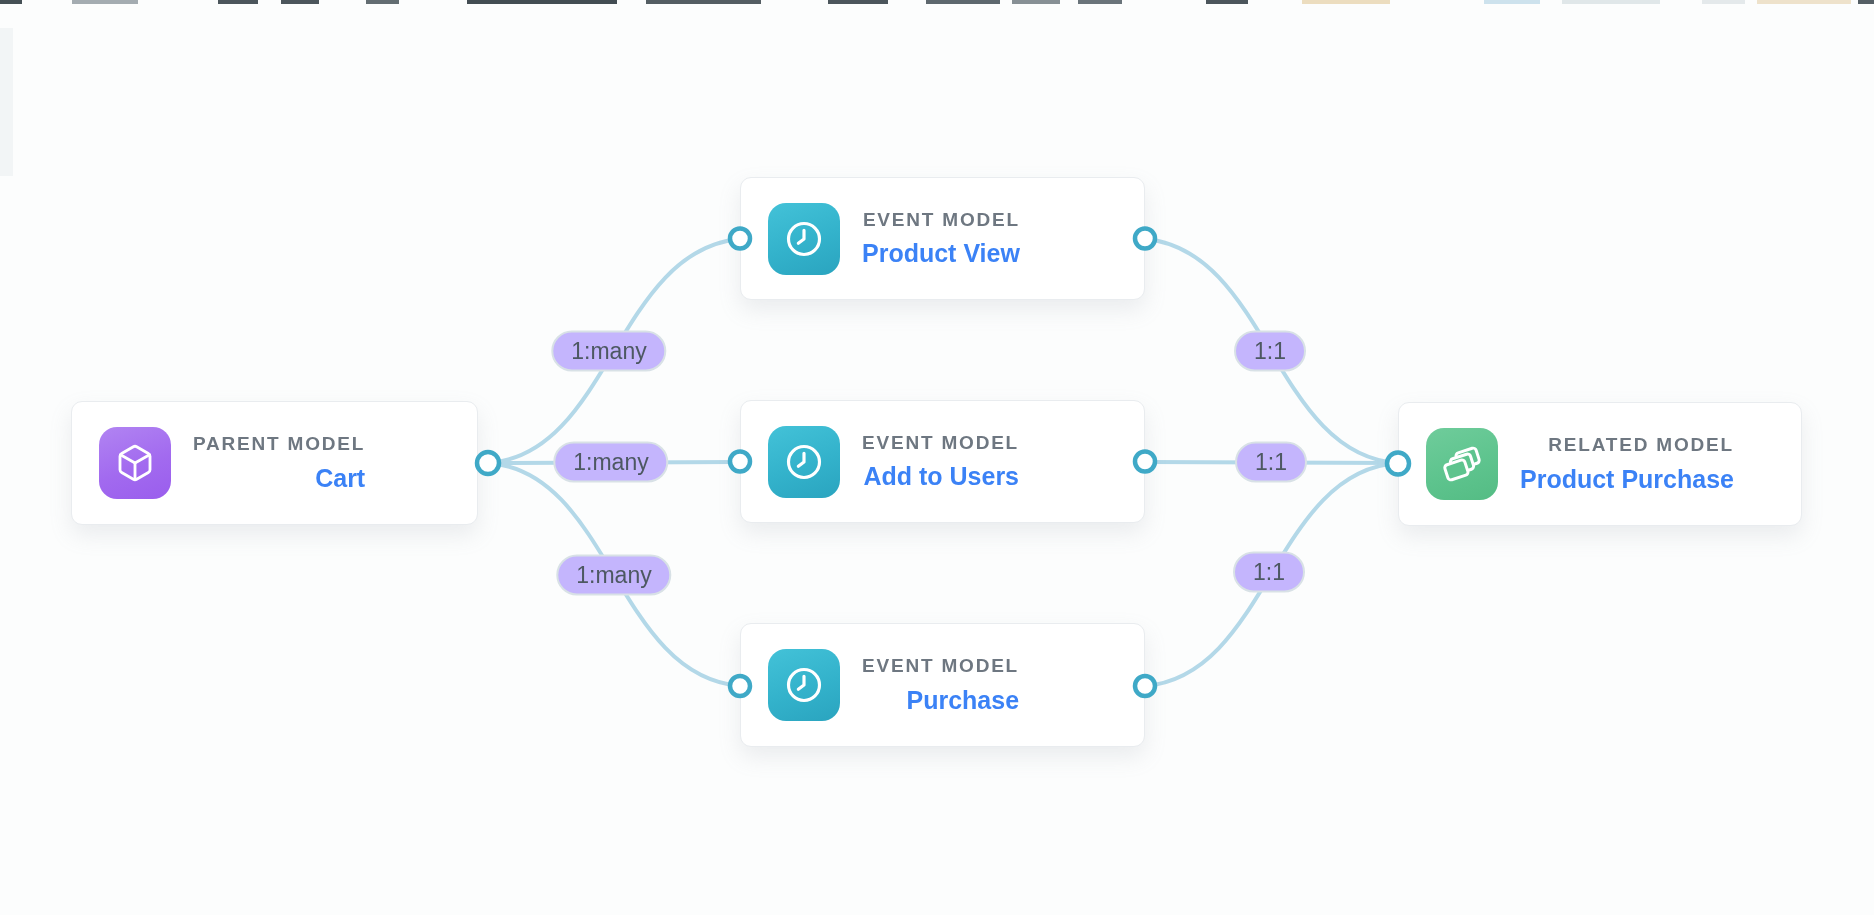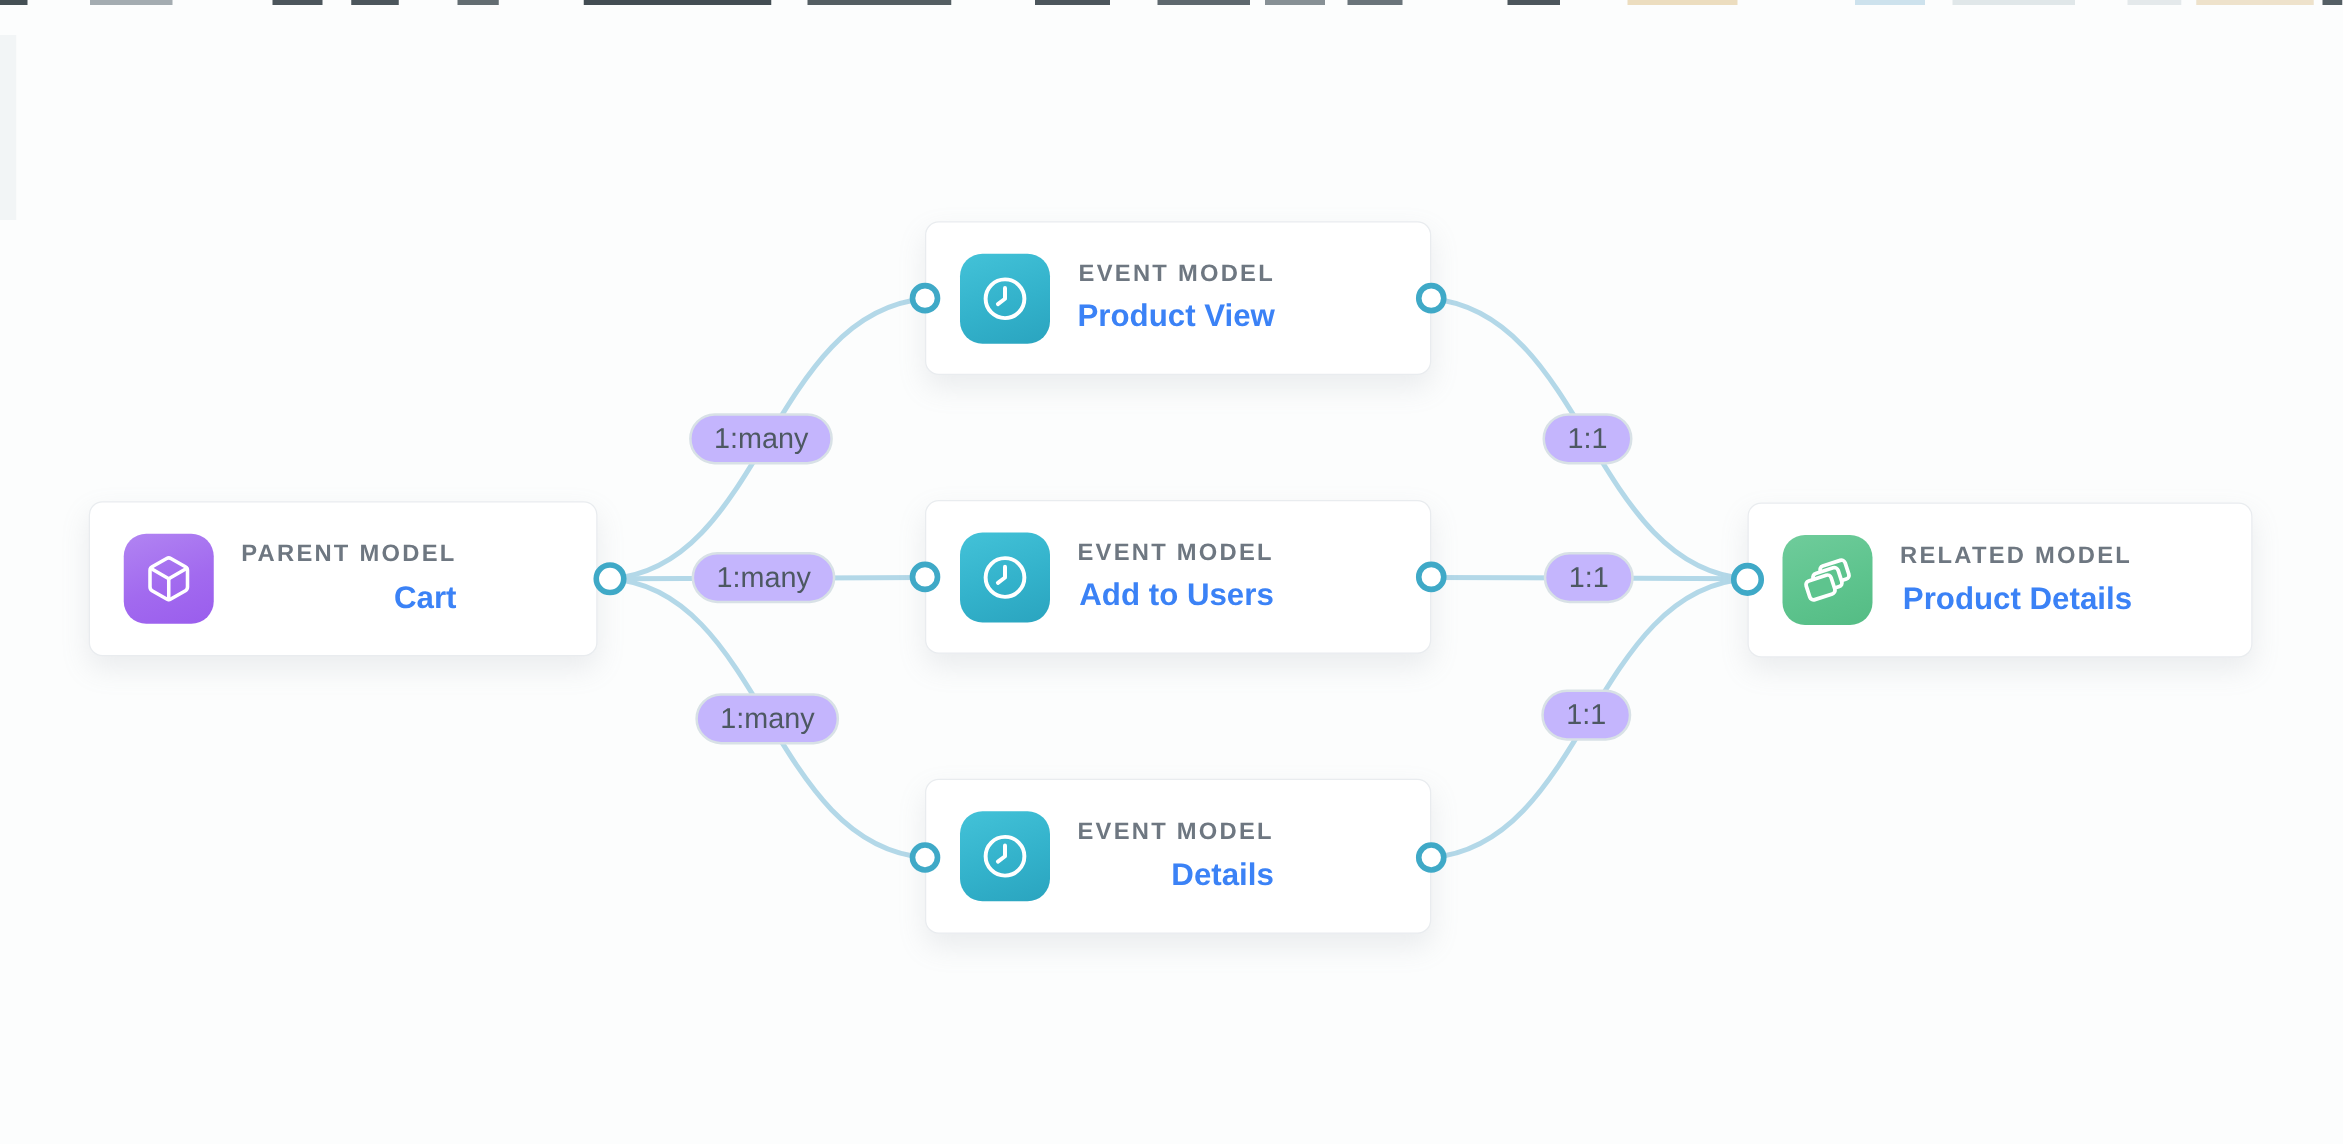--- a/index.html
+++ b/index.html
@@ -122,37 +122,37 @@
 
   <div class="card card-purchase">
     <div class="icon-tile icon-teal">
       <svg width="40" height="40" viewBox="0 0 24 24" fill="none" stroke="#ffffff" stroke-width="1.9" stroke-linecap="round" stroke-linejoin="round">
         <circle cx="12" cy="12" r="9.3"></circle>
         <polyline points="12 6.8 12 12 8.6 14.6"></polyline>
       </svg>
     </div>
     <div class="card-text">
       <div class="card-kind">EVENT MODEL</div>
-      <div class="card-name">Details</div>
+      <div class="card-name">Purchase</div>
     </div>
   </div>
 
   <div class="card card-product-details">
     <div class="icon-tile icon-green">
       <svg width="42" height="42" viewBox="0 0 24 24" stroke="#ffffff" stroke-width="1.7" stroke-linejoin="round">
         <g fill="#5ec48e">
           <rect x="-6" y="-4.5" width="12" height="9" rx="1.8" transform="translate(15.2 8.6) rotate(-18)"></rect>
           <rect x="-6" y="-4.5" width="12" height="9" rx="1.8" transform="translate(12 12) rotate(-18)"></rect>
           <rect x="-6" y="-4.5" width="12" height="9" rx="1.8" transform="translate(8.8 15.4) rotate(-18)"></rect>
         </g>
       </svg>
     </div>
     <div class="card-text">
       <div class="card-kind">RELATED MODEL</div>
-      <div class="card-name">Product Details</div>
+      <div class="card-name">Product Purchase</div>
     </div>
   </div>
 
   <svg class="port-layer" width="1874" height="915" viewBox="0 0 1874 915">
     <g fill="#ffffff" stroke="#3fa9c7" stroke-width="4.5">
       <circle cx="488" cy="463" r="11"></circle>
       <circle cx="740" cy="238.5" r="10"></circle>
       <circle cx="1145" cy="238.5" r="10"></circle>
       <circle cx="740" cy="461.5" r="10"></circle>
       <circle cx="1145" cy="461.5" r="10"></circle>

